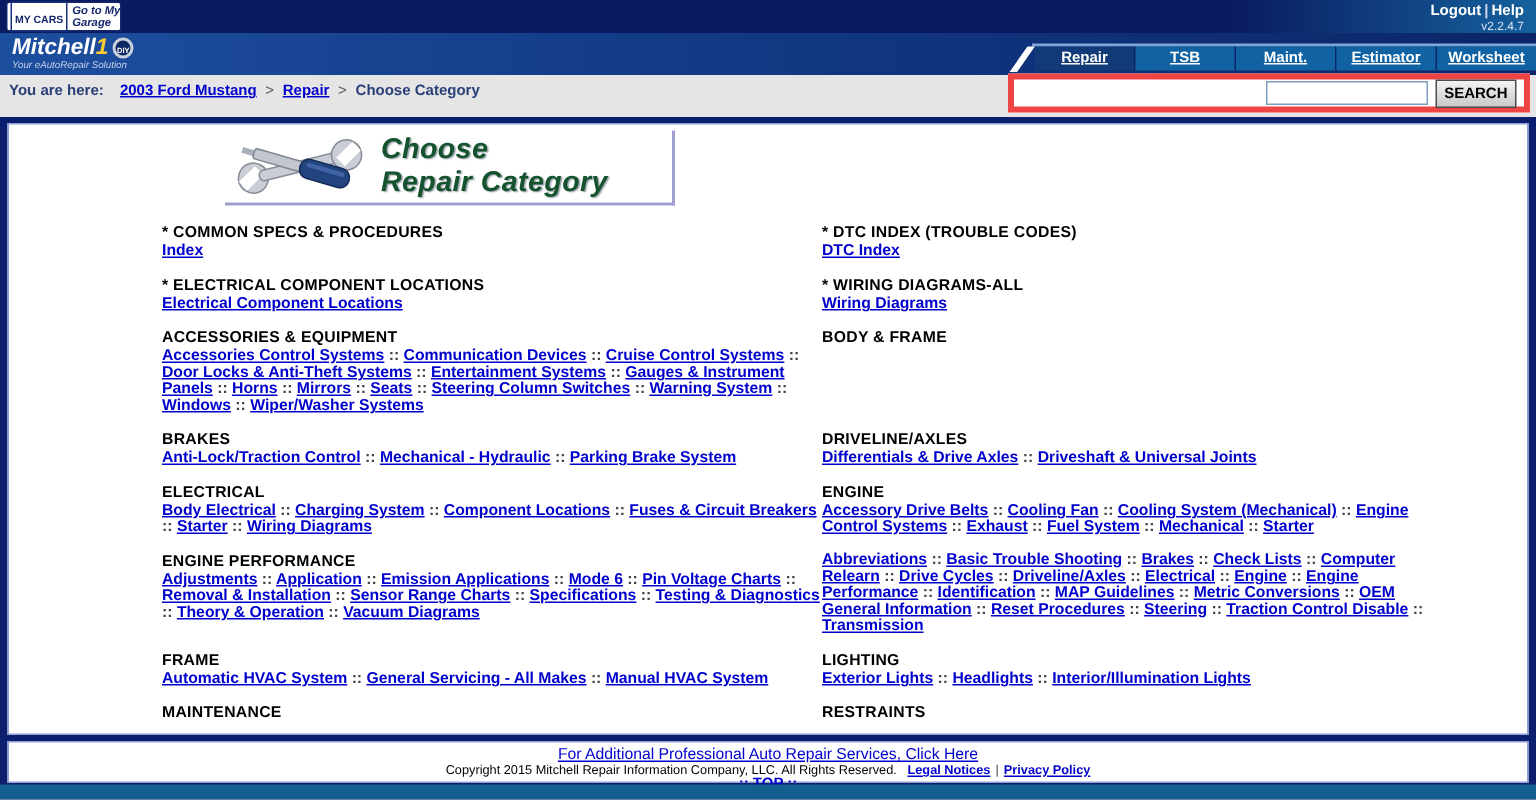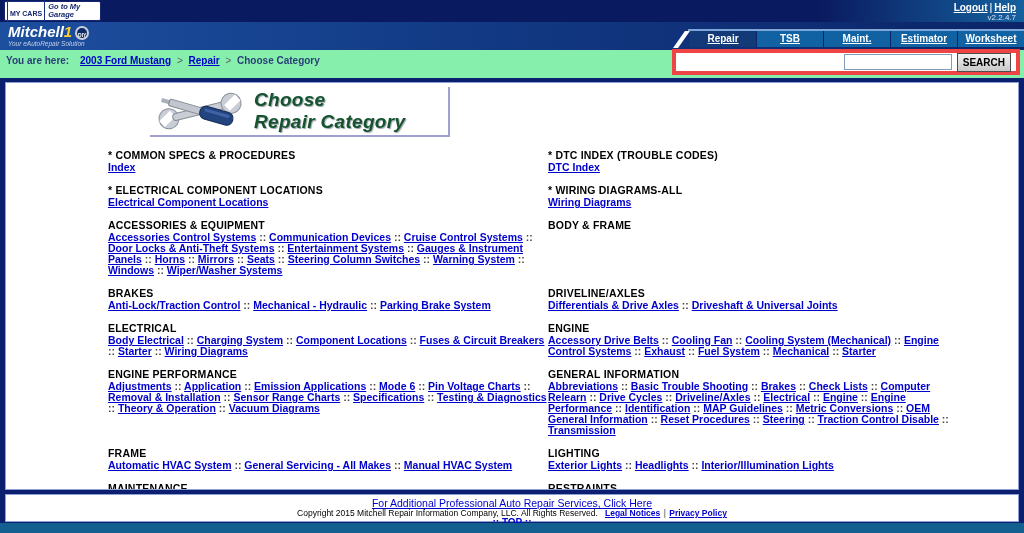--- a/index.html
+++ b/index.html
@@ -14,36 +14,36 @@
 
   
   .topbar {
     height:22px;
     background:linear-gradient(90deg,#0a1a60 0%,#0a1a60 80%,#15619d 100%);
     position:relative;
   }
   .mycars-btn {
     position:absolute; left:4px; top:1px; height:20px;
     background:#fff; border:1px solid #16276e; border-radius:2px;
-    display:flex; align-items:center; gap:3px; padding:1px 20px 1px 2px;
+    display:flex; align-items:center; gap:3px; padding:1px 0 1px 2px;
     cursor:pointer;
   }
   .plate {
     border:1px solid #1a3080; border-radius:1px; padding:0 2px; background:#fff;
     text-align:center;
   }
   .plate-top { height:3px; background:#c9d2e6; margin:1px 0 0 0; }
   .plate-label { font-size:7px; font-weight:bold; color:#16276e; line-height:8px; }
   .garage-label {
     font-size:7.5px; font-weight:bold; font-style:italic; color:#16276e;
     line-height:1.1; text-align:left; white-space:pre-line;
   }
   .session { position:absolute; right:8px; top:2px; text-align:right; }
   .session-links { font-size:10px; font-weight:bold; color:#fff; }
-  .session-links a { color:#fff; text-decoration:underline; }
+  .session-links a { color:#fff; }
   .session-divider { color:#cdd8ee; margin:0 2px; }
   .version { font-size:8px; color:#d7e2f5; margin-top:0px; }
 
   
   .logobar {
     height:28px;
     background:linear-gradient(90deg,#1d4f9f 0%,#123a85 45%,#0c2568 100%);
     position:relative;
   }
   .logo { position:absolute; left:8px; top:2px; line-height:1; }
@@ -61,21 +61,21 @@
   .tab-bar { position:absolute; right:0; bottom:3px; width:334px; height:16px; display:flex; }
   .tab {
     flex:1; background:#1162a2; color:#fff; font-size:10px; font-weight:bold;
     text-decoration:underline; text-align:center; line-height:16px;
     border-right:1px solid #0c2568; cursor:pointer; white-space:nowrap;
   }
   .tab:last-child { border-right:none; }
   .tab.active { background:#123a78; }
 
   
-  .whitezone { height:28px; background:#86efac; position:relative; }
+  .whitezone { height:28px; background:#e5e5e5; position:relative; }
   .breadcrumb { padding:5px 0 0 6px; font-size:10px; color:#5a6068; }
   .crumb-prefix { font-weight:bold; color:#2a3f77; margin-right:8px; }
   .crumb-link { color:#0000cc; font-weight:bold; text-decoration:underline; }
   .crumb-sep { color:#5a6068; margin:0 3px; }
   .crumb-current { font-weight:bold; color:#2a3f77; }
   .search-panel {
     position:absolute; top:-1px; right:4px; width:348px; height:26px;
     background:#fff; border:4px solid #ef4444;
     display:flex; align-items:center; justify-content:flex-end; gap:5px; padding-right:5px;
   }
@@ -246,21 +246,20 @@
           <div class="cat-header">ENGINE</div>
           <div class="cat-links"><a class="cat-link">Accessory Drive Belts</a><span class="sep"> :: </span><a class="cat-link">Cooling Fan</a><span class="sep"> :: </span><a class="cat-link">Cooling System (Mechanical)</a><span class="sep"> :: </span><a class="cat-link">Engine Control Systems</a><span class="sep"> :: </span><a class="cat-link">Exhaust</a><span class="sep"> :: </span><a class="cat-link">Fuel System</a><span class="sep"> :: </span><a class="cat-link">Mechanical</a><span class="sep"> :: </span><a class="cat-link">Starter</a></div>
         </div>
       </div>
       <div class="cat-row">
         <div class="cat-cell">
           <div class="cat-header">ENGINE PERFORMANCE</div>
           <div class="cat-links"><a class="cat-link">Adjustments</a><span class="sep"> :: </span><a class="cat-link">Application</a><span class="sep"> :: </span><a class="cat-link">Emission Applications</a><span class="sep"> :: </span><a class="cat-link">Mode 6</a><span class="sep"> :: </span><a class="cat-link">Pin Voltage Charts</a><span class="sep"> :: </span><a class="cat-link">Removal &amp; Installation</a><span class="sep"> :: </span><a class="cat-link">Sensor Range Charts</a><span class="sep"> :: </span><a class="cat-link">Specifications</a><span class="sep"> :: </span><a class="cat-link">Testing &amp; Diagnostics</a><span class="sep"> :: </span><a class="cat-link">Theory &amp; Operation</a><span class="sep"> :: </span><a class="cat-link">Vacuum Diagrams</a></div>
         </div>
         <div class="cat-cell">
-          <div class="cat-header">GENERAL INFORMATION</div>
           <div class="cat-links"><a class="cat-link">Abbreviations</a><span class="sep"> :: </span><a class="cat-link">Basic Trouble Shooting</a><span class="sep"> :: </span><a class="cat-link">Brakes</a><span class="sep"> :: </span><a class="cat-link">Check Lists</a><span class="sep"> :: </span><a class="cat-link">Computer Relearn</a><span class="sep"> :: </span><a class="cat-link">Drive Cycles</a><span class="sep"> :: </span><a class="cat-link">Driveline/Axles</a><span class="sep"> :: </span><a class="cat-link">Electrical</a><span class="sep"> :: </span><a class="cat-link">Engine</a><span class="sep"> :: </span><a class="cat-link">Engine Performance</a><span class="sep"> :: </span><a class="cat-link">Identification</a><span class="sep"> :: </span><a class="cat-link">MAP Guidelines</a><span class="sep"> :: </span><a class="cat-link">Metric Conversions</a><span class="sep"> :: </span><a class="cat-link">OEM General Information</a><span class="sep"> :: </span><a class="cat-link">Reset Procedures</a><span class="sep"> :: </span><a class="cat-link">Steering</a><span class="sep"> :: </span><a class="cat-link">Traction Control Disable</a><span class="sep"> :: </span><a class="cat-link">Transmission</a></div>
         </div>
       </div>
       <div class="cat-row">
         <div class="cat-cell">
           <div class="cat-header">FRAME</div>
           <div class="cat-links"><a class="cat-link">Automatic HVAC System</a><span class="sep"> :: </span><a class="cat-link">General Servicing - All Makes</a><span class="sep"> :: </span><a class="cat-link">Manual HVAC System</a></div>
         </div>
         <div class="cat-cell">
           <div class="cat-header">LIGHTING</div>

